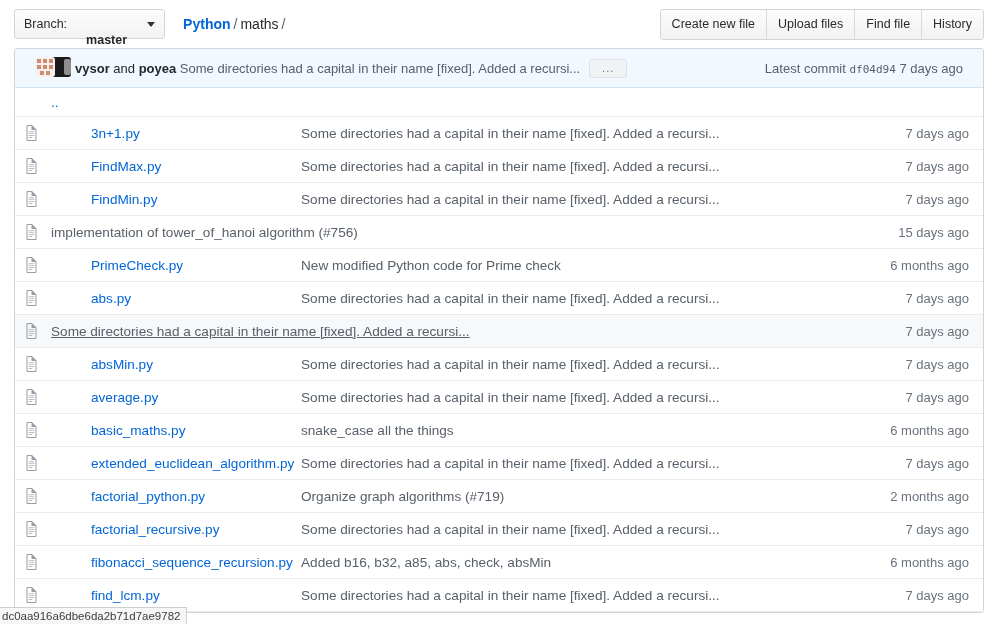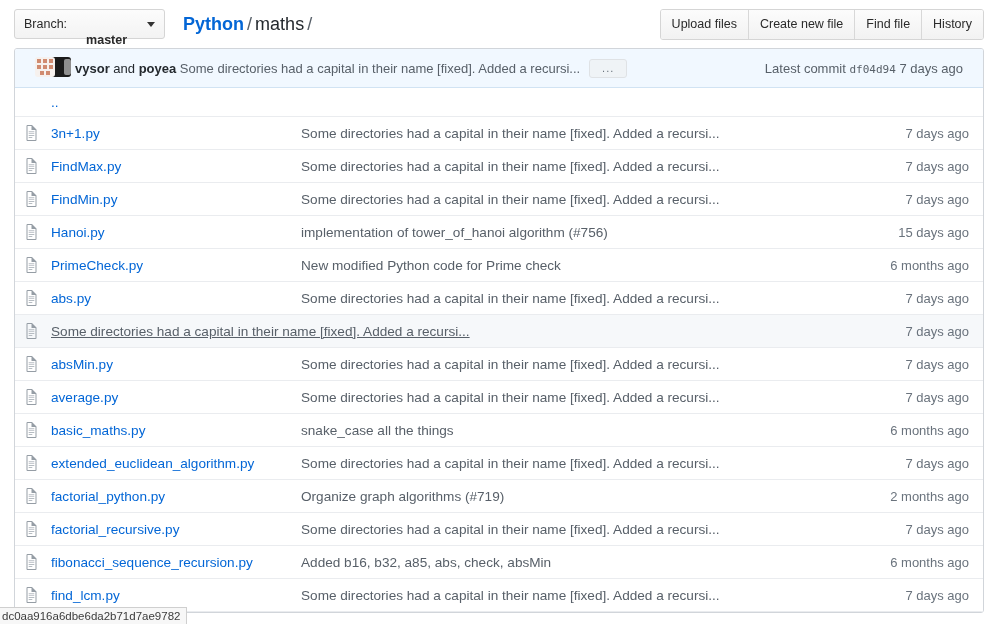--- a/index.html
+++ b/index.html
@@ -28,21 +28,21 @@
   }
   .branch-btn .lbl-strong { font-weight: bold; margin-top: 32px; }
   .caret {
     width: 0; height: 0; margin-left: 1px;
     border-left: 4px solid transparent;
     border-right: 4px solid transparent;
     border-top: 5px solid #333;
   }
   .breadcrumb {
     margin-left: 18px;
-    font-size: 18px; color: #24292e;
+    font-size: 14px; color: #24292e;
     white-space: nowrap;
   }
   .breadcrumb a { color: #0366d6; text-decoration: none; font-weight: bold; cursor: pointer; }
   .breadcrumb .sep { color: #586069; font-weight: normal; padding: 0 3px; }
   .breadcrumb .cur { color: #24292e; font-weight: normal; }
 
   .btn-group {
     margin-left: auto; display: flex; align-items: stretch;
     border: 1px solid #d5d5d5; border-radius: 3px; overflow: hidden;
     height: 29px;
@@ -112,21 +112,21 @@
     background: #fff;
   }
   .row.hovered { background: #f6f8fa; }
   .row.updir { height: 29px; }
 
   .c-icon { width: 26px; flex: none; padding-left: 10px; display: flex; align-items: center; }
   .c-name { width: 250px; flex: none; overflow: hidden; white-space: nowrap; }
   .c-msg  { flex: 1 1 auto; overflow: hidden; white-space: nowrap; padding-right: 14px; }
   .c-age  { flex: none; padding-right: 14px; text-align: right; white-space: nowrap; }
 
-  .file-link { color: #0366d6; text-decoration: none; cursor: pointer; }
+  .file-link { color: #0366d6; text-decoration: none; cursor: pointer; margin-left: 40px; }
   .msg-link { color: #586069; text-decoration: none; cursor: pointer; }
   .row.hovered .msg-link { color: #586069; text-decoration: underline; }
   .age-txt { color: #6a737d; font-size: 13px; }
   .updir-link { color: #0366d6; text-decoration: none; cursor: pointer; font-size: 13.6px; }
 
   .fileicon { display:block; }
 
   
   .statusbar {
     position: absolute; left: 0; bottom: 0;
@@ -154,22 +154,22 @@
       <span>Branch:</span>
       <span class="lbl-strong">master</span>
       <span class="caret"></span>
     </div>
 
     <div class="breadcrumb">
       <a href="#">Python</a><span class="sep">/</span><span class="cur">maths</span><span class="sep">/</span>
     </div>
 
     <div class="btn-group">
+      <div class="gbtn">Create new file</div>
       <div class="gbtn">Upload files</div>
-      <div class="gbtn">Create new file</div>
       <div class="gbtn">Find file</div>
       <div class="gbtn">History</div>
     </div>
   </div>
 
   <div class="filebox">
 
     <div class="commit-bar">
 
       <div class="avatars">
@@ -247,21 +247,20 @@
           <div class="c-msg"><a href="#" class="msg-link">Some directories had a capital in their name [fixed]. Added a recursi...</a></div>
           <div class="c-age"><span class="age-txt">7 days ago</span></div>
         </div>
         <div class="row">
           <div class="c-icon">
             <svg class="fileicon" width="13" height="16" viewBox="0 0 12 16" aria-hidden="true">
               <path fill="#959da5" d="M6.5 0H2a1 1 0 0 0-1 1v14a1 1 0 0 0 1 1h8a1 1 0 0 0 1-1V4.5L6.5 0zM10 15H2V1h4v4h4v10z"></path>
               <path fill="#b6bcc2" d="M3.2 6.3h5.6v.9H3.2zM3.2 8.2h5.6v.9H3.2zM3.2 10.1h5.6v.9H3.2zM3.2 12h3.6v.9H3.2z"></path>
             </svg>
           </div>
-          <div class="c-name"><a href="#" class="file-link">Hanoi.py</a></div>
           <div class="c-msg"><a href="#" class="msg-link">implementation of tower_of_hanoi algorithm (#756)</a></div>
           <div class="c-age"><span class="age-txt">15 days ago</span></div>
         </div>
         <div class="row">
           <div class="c-icon">
             <svg class="fileicon" width="13" height="16" viewBox="0 0 12 16" aria-hidden="true">
               <path fill="#959da5" d="M6.5 0H2a1 1 0 0 0-1 1v14a1 1 0 0 0 1 1h8a1 1 0 0 0 1-1V4.5L6.5 0zM10 15H2V1h4v4h4v10z"></path>
               <path fill="#b6bcc2" d="M3.2 6.3h5.6v.9H3.2zM3.2 8.2h5.6v.9H3.2zM3.2 10.1h5.6v.9H3.2zM3.2 12h3.6v.9H3.2z"></path>
             </svg>
           </div>

